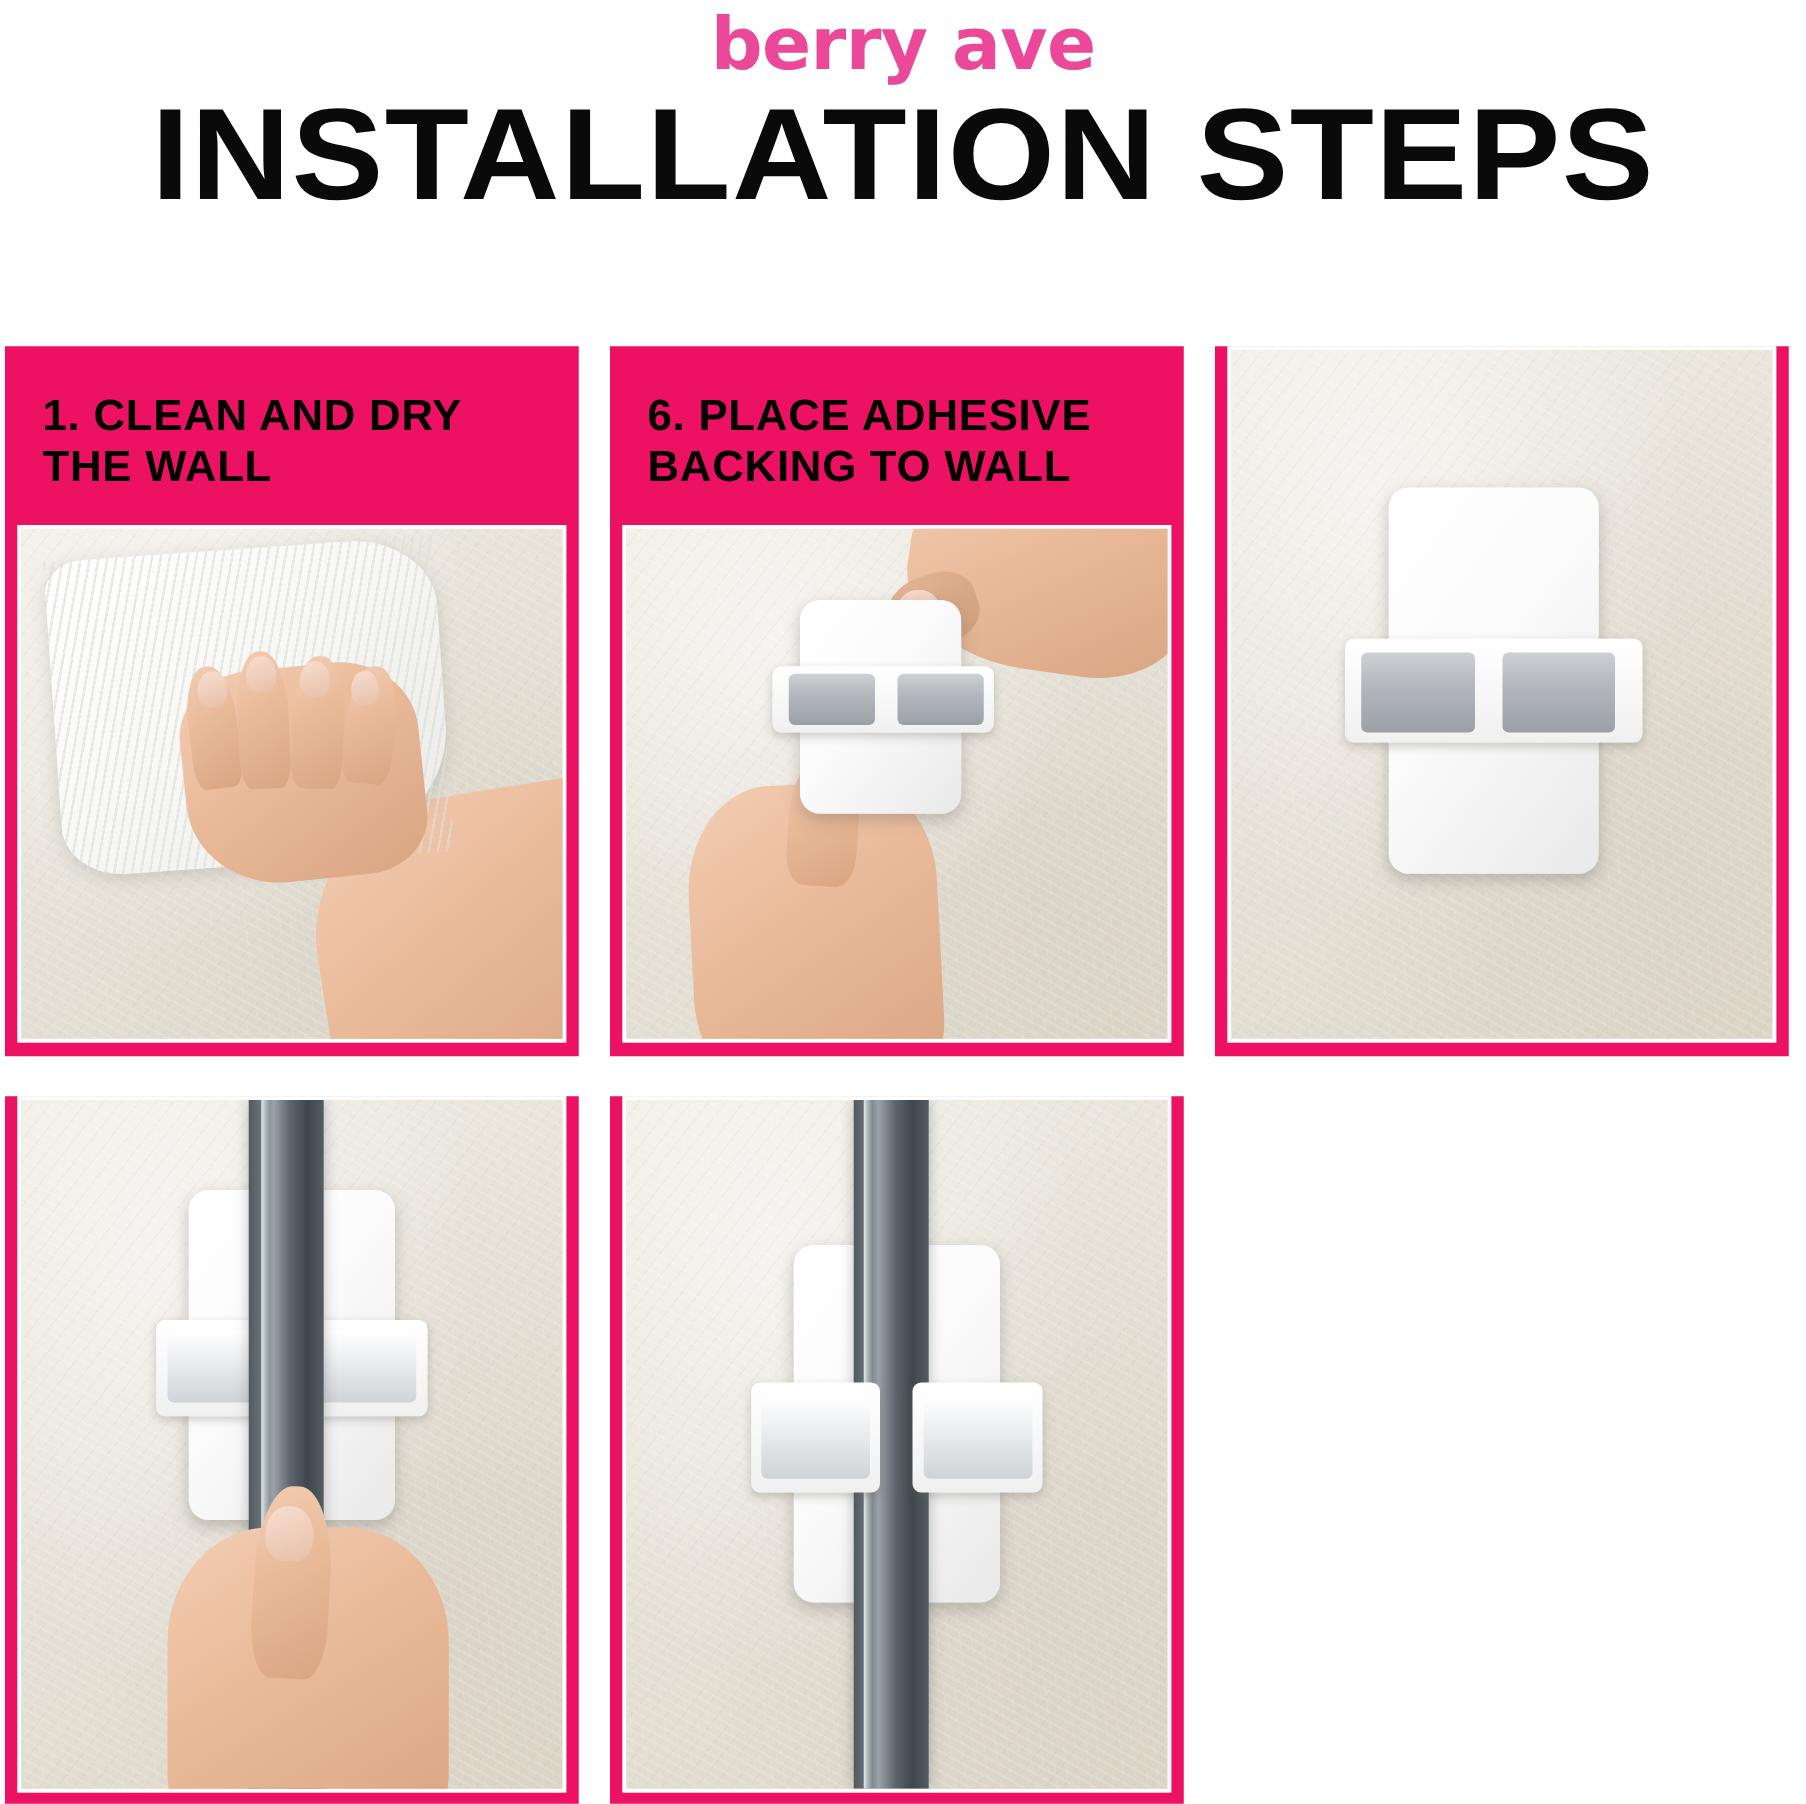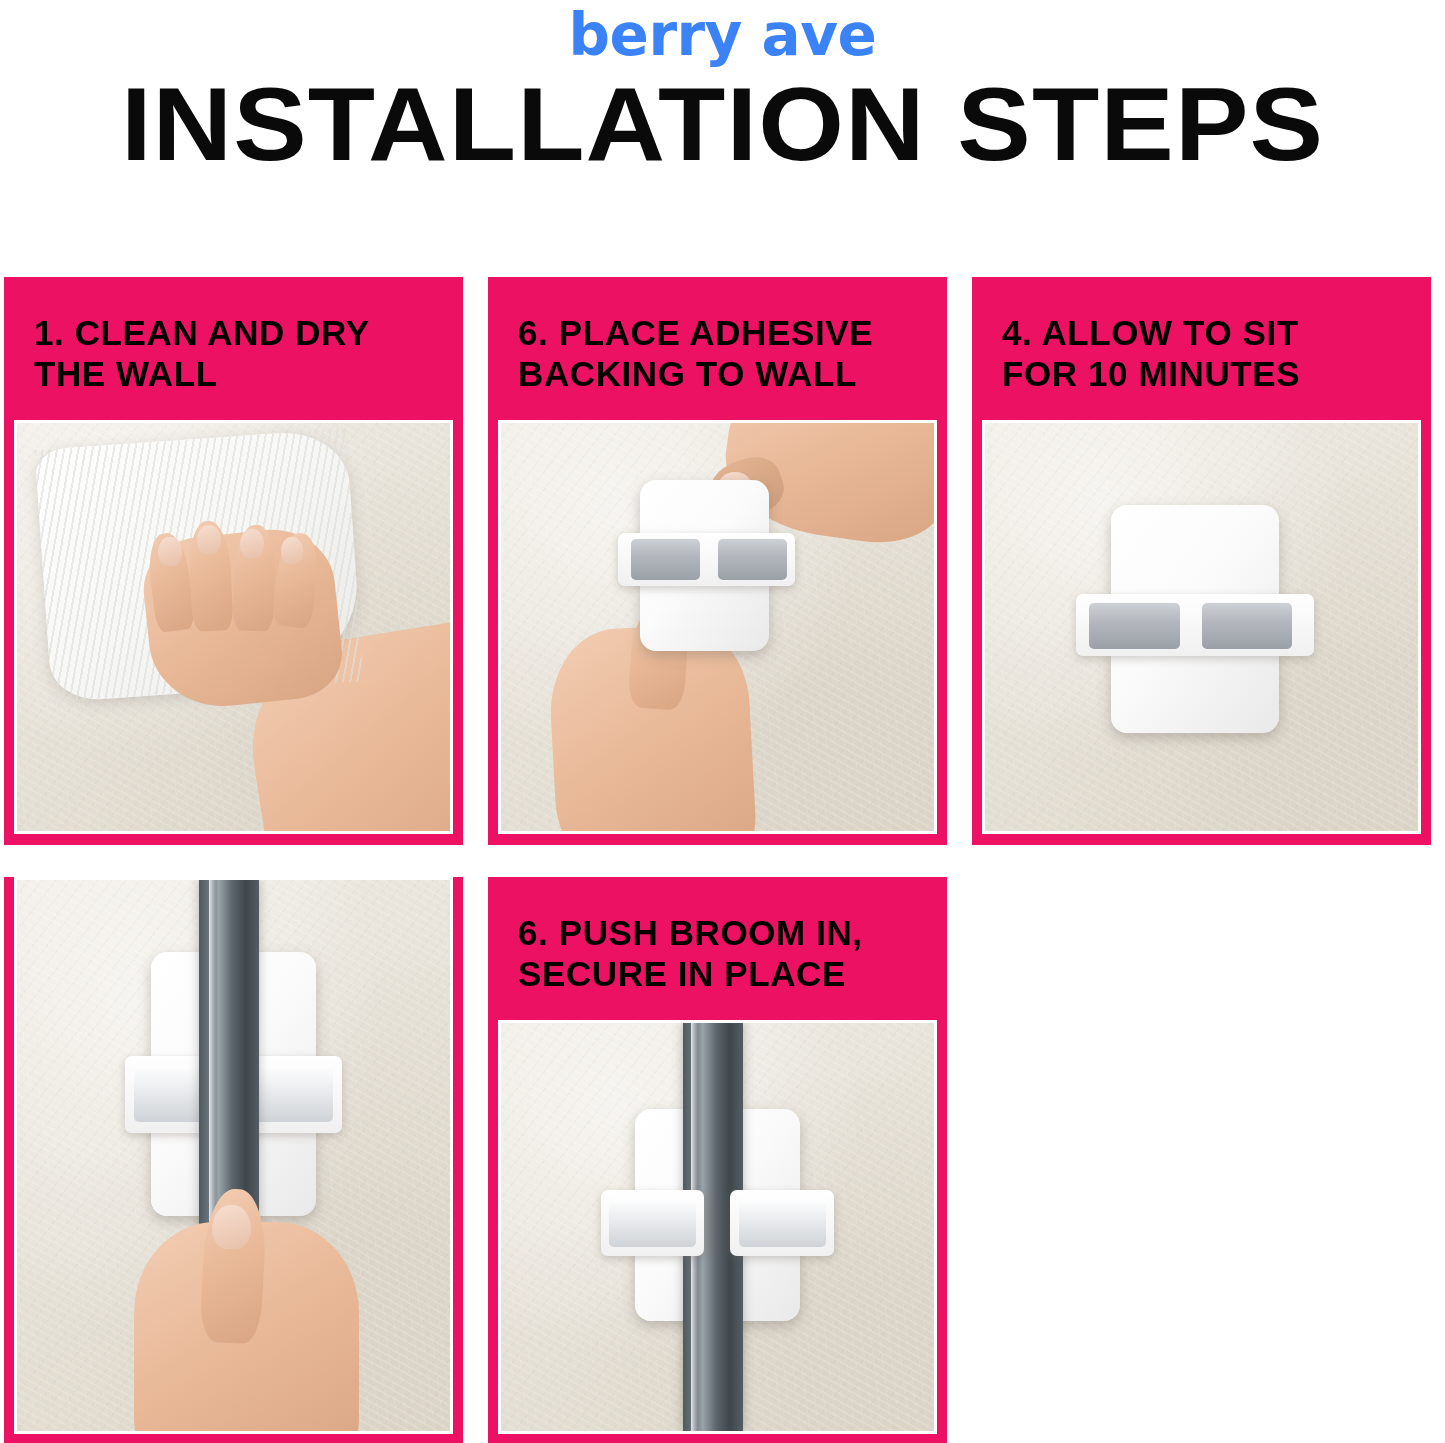--- a/index.html
+++ b/index.html
@@ -22,21 +22,21 @@
     padding-top: 6px;
     height: 72px;
     box-sizing: border-box;
   }
   .brand-logo {
     display: inline-block;
     font-family: "DejaVu Sans", sans-serif;
     font-size: 58px;
     font-weight: 700;
     letter-spacing: -0.5px;
-    color: #3b82f6;
+    color: #ec4899;
     line-height: 1;
   }
 
   
   .page-title {
     width: 100%;
     text-align: center;
     font-family: "Liberation Sans", sans-serif;
     font-weight: 700;
     font-size: 104px;
@@ -238,24 +238,20 @@
       <div class="nail" style="left:32%;top:46.5%;width:8%;height:7%;"></div>
 
       <div class="mount-plate" style="left:32%;top:14%;width:30%;height:42%;"></div>
       <div class="roller-box" style="left:27%;top:27%;width:41%;height:13%;"></div>
       <div class="roller" style="left:30%;top:28.5%;width:16%;height:10%;"></div>
       <div class="roller" style="left:50%;top:28.5%;width:16%;height:10%;"></div>
     </div>
   </div>
 
   <div class="step-card">
-    <div class="step-header">
-      <div class="step-header-text">4. ALLOW TO SIT
-FOR 10 MINUTES</div>
-    </div>
     <div class="photo-frame">
       <div class="wall"></div>
       <div class="mount-plate" style="left:29%;top:20%;width:39%;height:56%;"></div>
       <div class="roller-box" style="left:21%;top:42%;width:55%;height:15%;"></div>
       <div class="roller" style="left:24%;top:44%;width:21%;height:11.5%;"></div>
       <div class="roller" style="left:50%;top:44%;width:21%;height:11.5%;"></div>
     </div>
   </div>
 
   <div class="step-card">
@@ -271,24 +267,20 @@
         <div class="handle-gloss" style="left:16%;"></div>
       </div>
 
       <div class="skin" style="left:27%;top:62%;width:52%;height:46%;border-radius:36% 36% 22% 22%;"></div>
       <div class="skin" style="left:43%;top:56%;width:14%;height:28%;border-radius:46% 46% 28% 28%;transform:rotate(3deg);"></div>
       <div class="nail" style="left:45%;top:59%;width:9%;height:8%;"></div>
     </div>
   </div>
 
   <div class="step-card">
-    <div class="step-header">
-      <div class="step-header-text">6. PUSH BROOM IN,
-SECURE IN PLACE</div>
-    </div>
     <div class="photo-frame">
       <div class="wall"></div>
       <div class="mount-plate" style="left:31%;top:21%;width:38%;height:52%;"></div>
       <div class="handle" style="left:42%;top:0;width:14%;height:100%;">
         <div class="handle-gloss" style="left:14%;"></div>
       </div>
       <div class="roller-box" style="left:23%;top:41%;width:24%;height:16%;"></div>
       <div class="roller-box" style="left:53%;top:41%;width:24%;height:16%;"></div>
       <div class="roller roller-light" style="left:25%;top:43%;width:20%;height:12%;"></div>
       <div class="roller roller-light" style="left:55%;top:43%;width:20%;height:12%;"></div>

